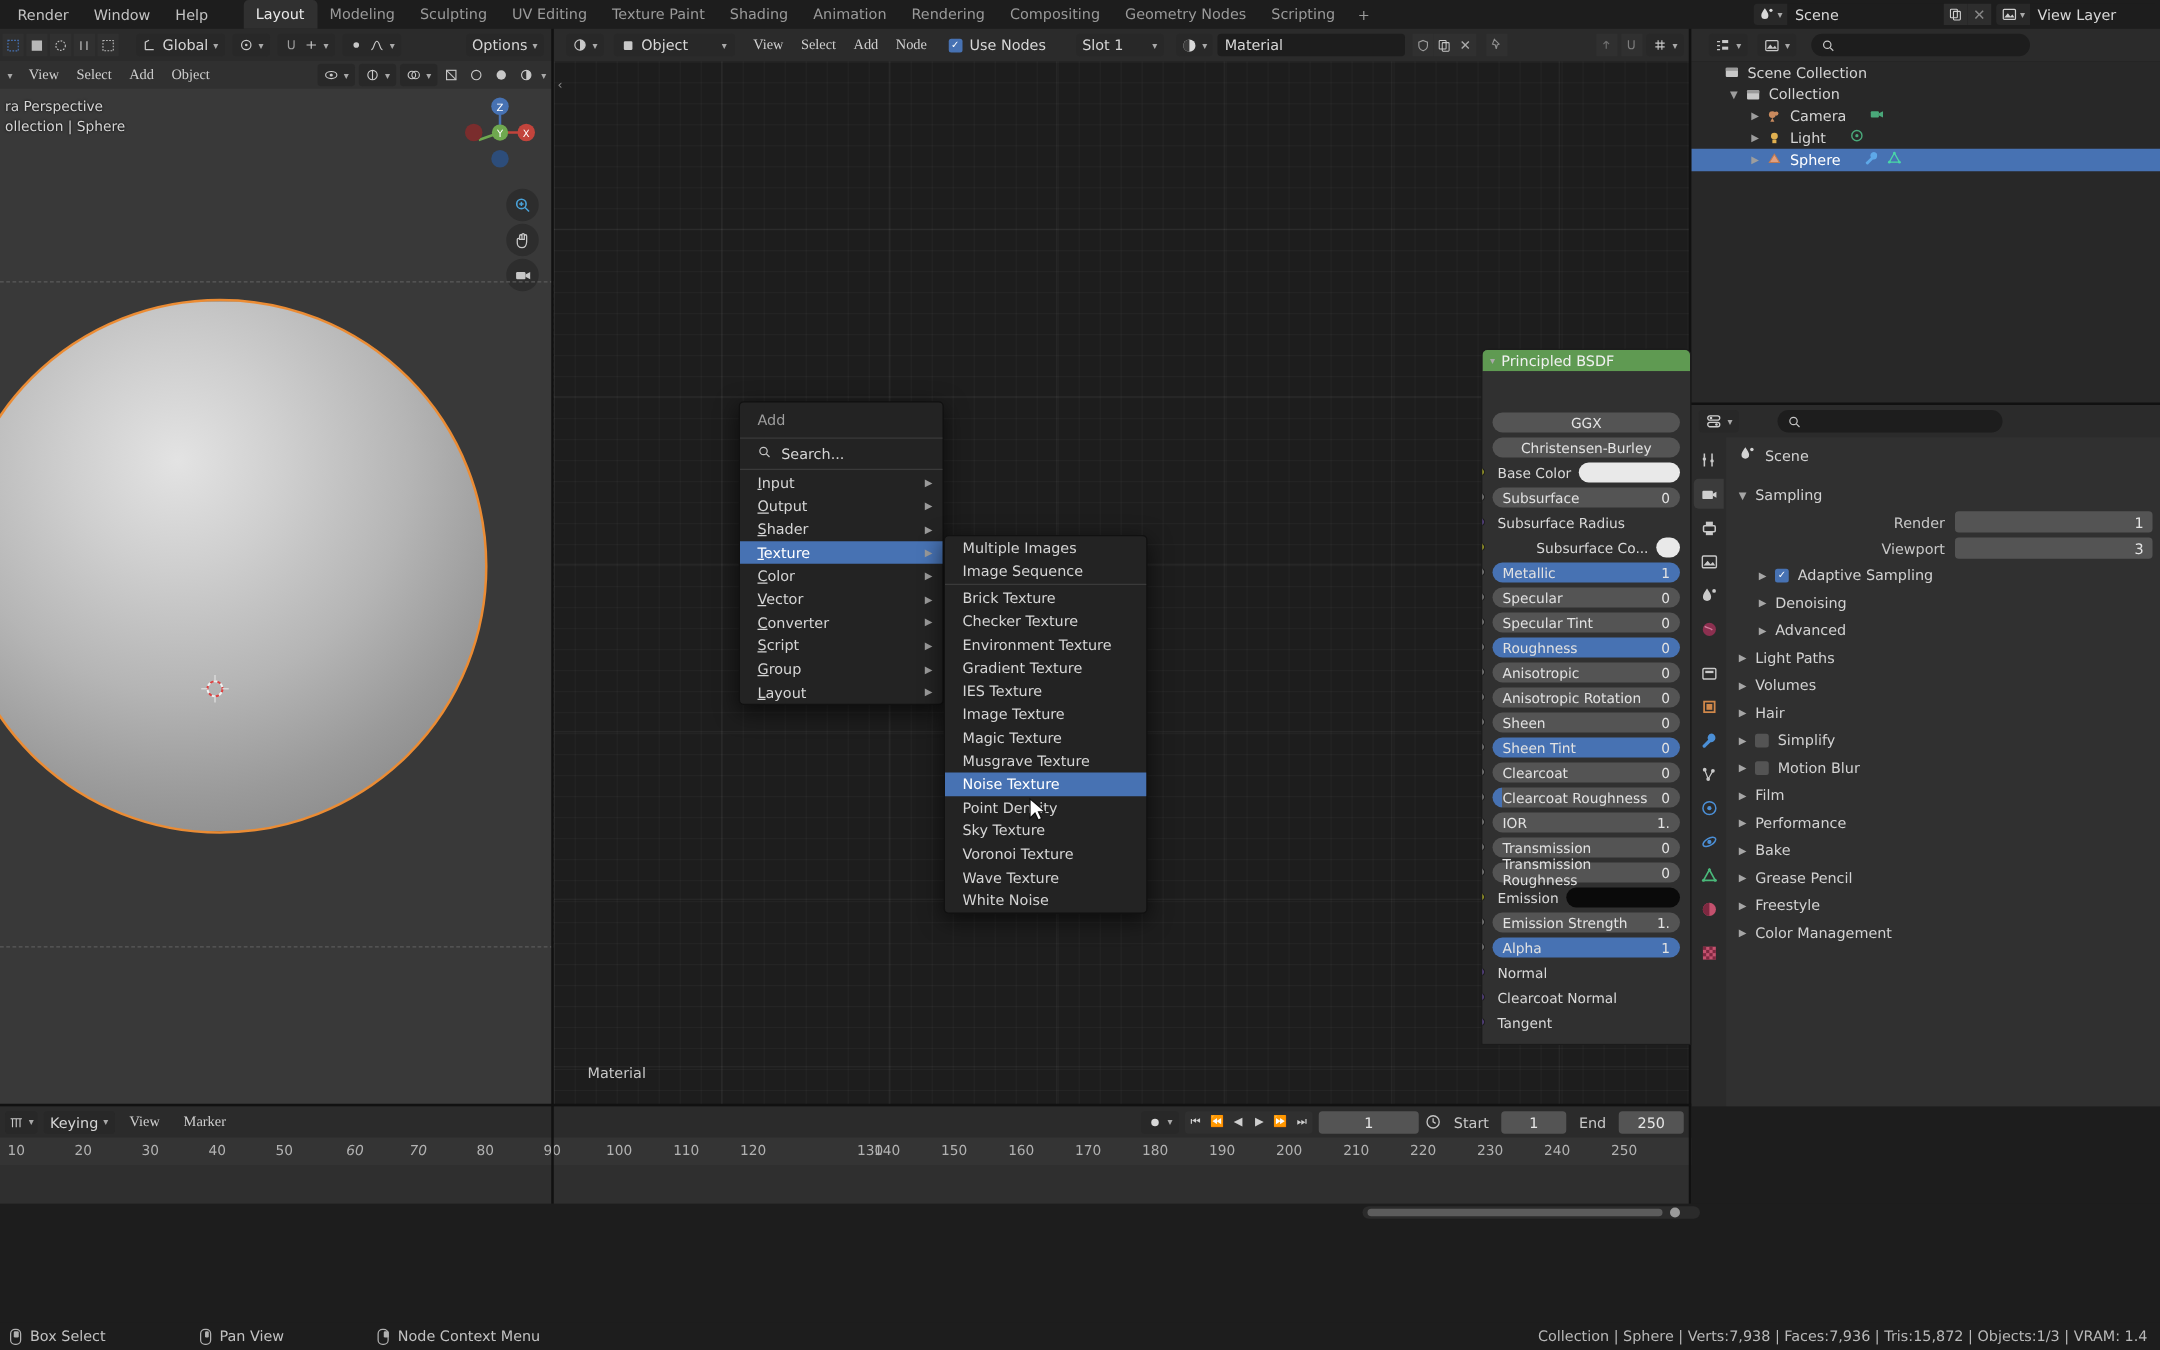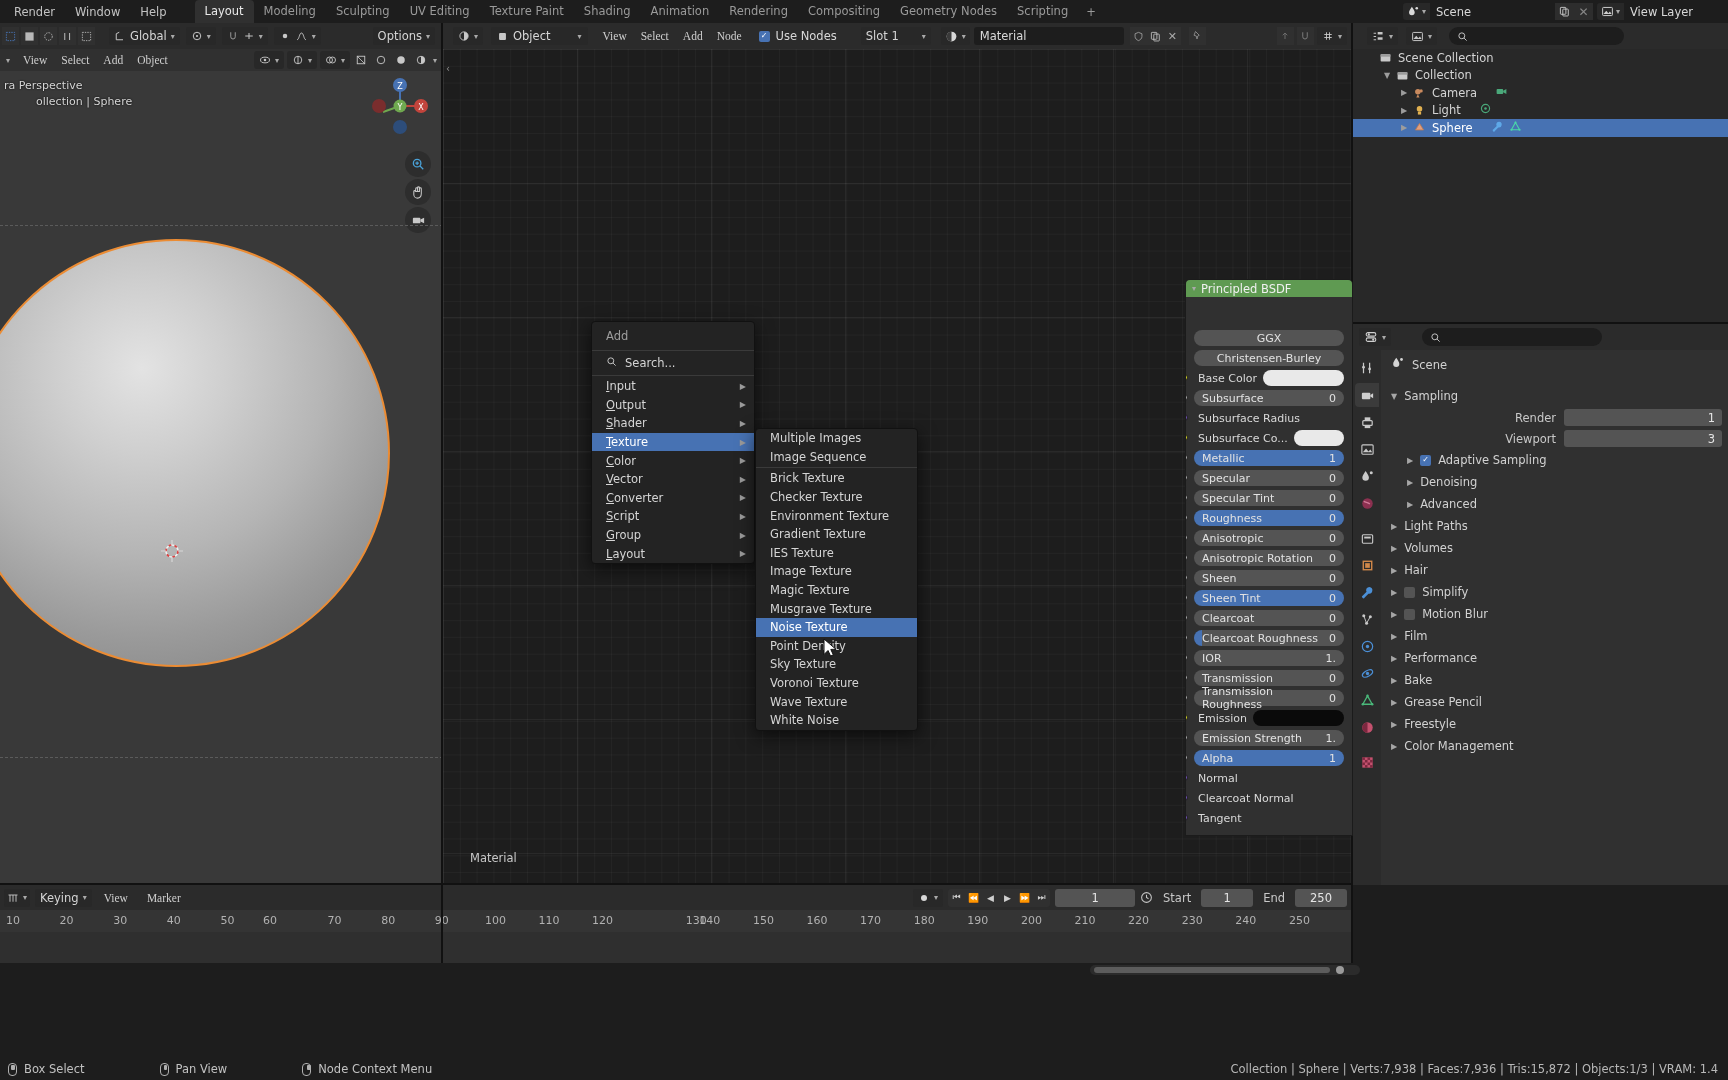--- a/index.html
+++ b/index.html
@@ -446,21 +446,21 @@
           <svg width="12" height="12" viewBox="0 0 16 16">
               <circle cx="8" cy="8" r="5" fill="none" stroke="#c8c8c8" stroke-width="1.2"></circle>
               <path d="M8 3a5 5 0 0 1 0 10z" fill="#c8c8c8"></path>
             </svg>
         </div>
         <span class="chev">▾</span>
       </div>
     </div>
 
     <div class="vp-text" style="top:30px;">ra Perspective</div>
-    <div class="vp-text" style="top:46px;margin-left:32px;">ollection | Sphere</div>
+    <div class="vp-text" style="top:46px;">ollection | Sphere</div>
 
     <div class="gizmo">
       <svg width="62" height="62" viewBox="0 0 62 62">
         <line x1="31" y1="31" x2="31" y2="10" stroke="#4772b3" stroke-width="2"></line>
         <line x1="31" y1="31" x2="52" y2="31" stroke="#c2443c" stroke-width="2"></line>
         <line x1="31" y1="31" x2="14" y2="37" stroke="#6fa84f" stroke-width="2"></line>
         <circle cx="31" cy="10" r="7" fill="#4772b3"></circle>
           <text x="31" y="13.5" font-size="8" fill="#fff" text-anchor="middle">Z</text>
         <circle cx="52" cy="31" r="7" fill="#c2443c"></circle>
           <text x="52" y="34.5" font-size="8" fill="#fff" text-anchor="middle">X</text>
@@ -532,21 +532,21 @@
               <span>Subsurface</span>
               <span>0</span>
             </div>
           </div>
           <div class="nrow">
             <span class="sock s-purple"></span>
             <span class="nlabel">Subsurface Radius</span>
           </div>
           <div class="nrow">
             <span class="sock s-yellow"></span>
-            <span class="nlabel" style="flex: 0 0 auto;">Subsurface Co...</span>
+            <span class="nlabel" style="flex: 0 0 auto; margin-left: 31px;">Subsurface Co...</span>
             <div class="npill col" style="margin-left: 6px;"></div>
           </div>
           <div class="nrow">
             <span class="sock s-gray"></span>
             <div class="npill blue">
               <span>Metallic</span>
               <span>1</span>
             </div>
           </div>
           <div class="nrow">
@@ -1120,22 +1120,22 @@
         <span class="selabel">End</span>
         <div class="sebox">250</div>
       </div>
     </div>
     <div class="tl-ruler" id="tl-ruler">
         <span class="tick" style="left: 13px;">10</span>
         <span class="tick" style="left: 66.6px;">20</span>
         <span class="tick" style="left: 120.2px;">30</span>
         <span class="tick" style="left: 173.8px;">40</span>
         <span class="tick" style="left: 227.4px;">50</span>
-        <span class="tick" style="left: 270px;">60</span>
-        <span class="tick" style="left: 334.6px;">70</span>
+        <span class="tick" style="left: 284px; font-style: italic;">60</span>
+        <span class="tick" style="left: 334.6px; font-style: italic;">70</span>
         <span class="tick" style="left: 388.2px;">80</span>
         <span class="tick" style="left: 441.8px;">90</span>
         <span class="tick" style="left: 495.4px;">100</span>
         <span class="tick" style="left: 549px;">110</span>
         <span class="tick" style="left: 602.6px;">120</span>
         <span class="tick" style="left: 656.2px; margin-left: 40px;">130</span>
         <span class="tick" style="left: 709.8px;">140</span>
         <span class="tick" style="left: 763.4px;">150</span>
         <span class="tick" style="left: 817px;">160</span>
         <span class="tick" style="left: 870.6px;">170</span>

